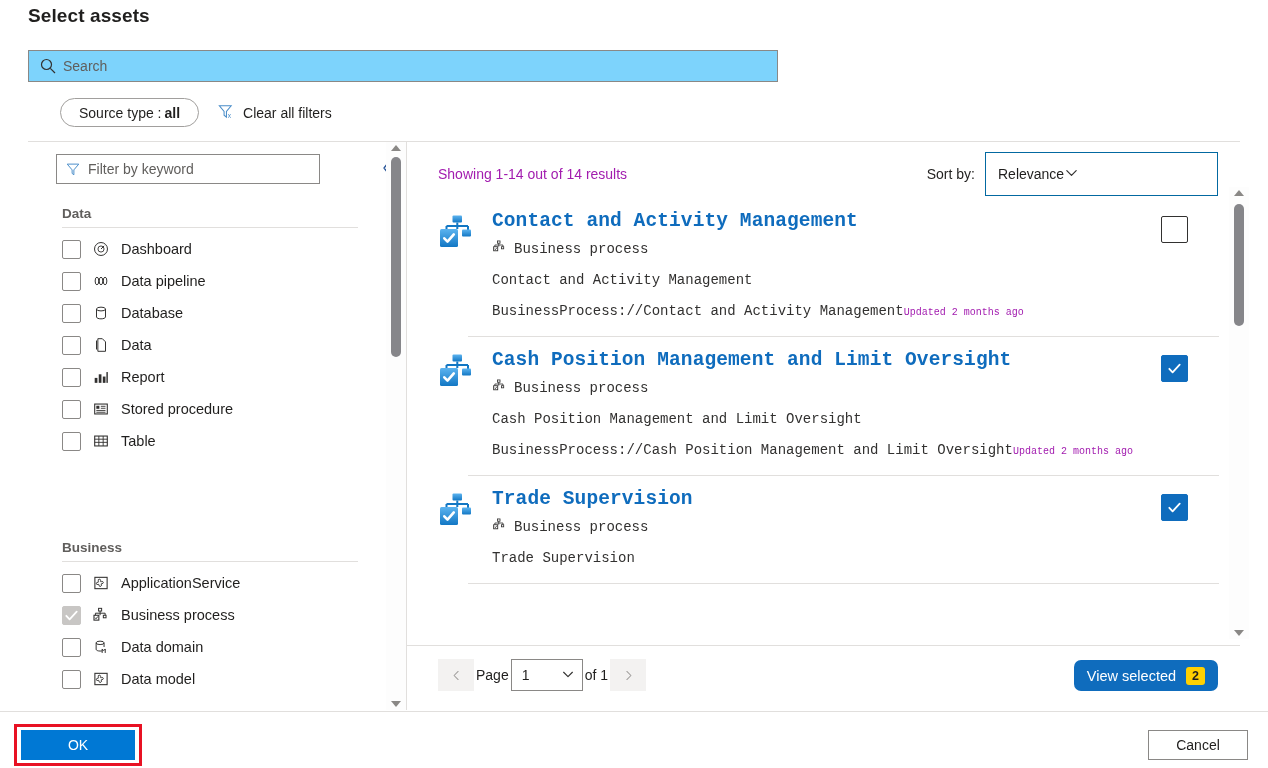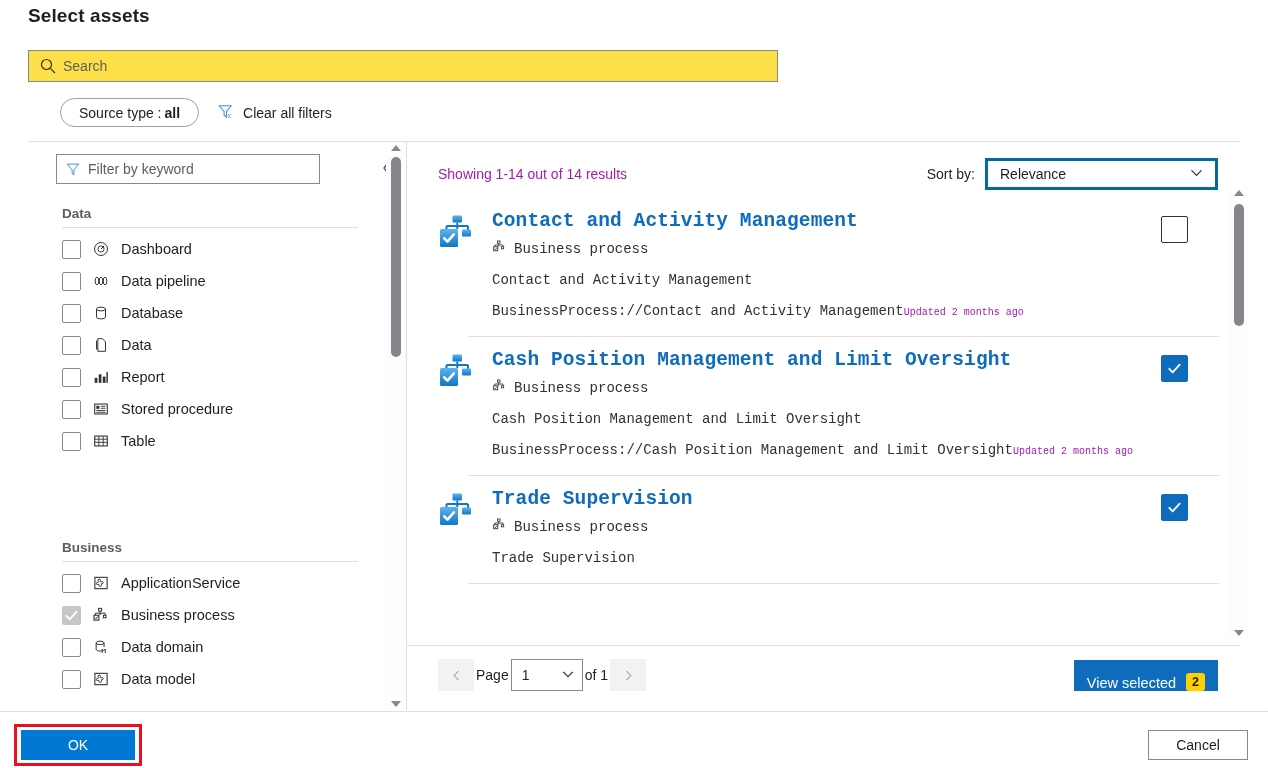--- a/index.html
+++ b/index.html
@@ -17,21 +17,21 @@
   .page-title {
     position: absolute; left: 28px; top: 5px;
     font-size: 19px; font-weight: 600; color: #201f1e;
     letter-spacing: .1px;
   }
 
   
   .search-box {
     position: absolute; left: 28px; top: 50px;
     width: 750px; height: 32px;
-    border: 1px solid #8a8886; background: #fde047;
+    border: 1px solid #8a8886; background: #7dd3fc;
     display: flex; align-items: center; padding: 0 8px;
   }
   .search-box .mag { width: 18px; height: 18px; margin: 0 6px 0 2px; flex: none; }
   .search-input {
     border: none; outline: none; background: transparent;
     font-family: "Liberation Sans", sans-serif; font-size: 14px;
     color: #605e5c; width: 100%; padding: 0;
   }
   .search-input::placeholder { color: #605e5c; opacity: 1; }
 
@@ -118,22 +118,22 @@
   
   .right-panel { position:absolute; left:407px; top:142px; width:833px; height:568px; }
   .res-header {
     position:absolute; left:31px; top:16px; right:22px; height:32px;
     display:flex; align-items:center; justify-content:space-between;
   }
   .showing { font-size:14px; color:#a21caf; }
   .sortwrap { display:flex; align-items:center; gap:10px; }
   .sortlabel { font-size:14px; color:#201f1e; }
   .sortbox {
-    width:233px; height:32px; border:3px solid #0369a1; background:#fff;
-    display:flex; align-items:center; justify-content:space-between;
+    width:233px; height:44px; border:1px solid #0369a1; background:#fff;
+    display:flex; align-items:center; justify-content:flex-start;
     padding:0 11px 0 12px; font-size:14px; color:#201f1e; cursor:pointer;
   }
 
   .res-list {
     position:absolute; left:31px; top:56px; width:781px; height:580px;
     overflow:hidden;
   }
   .res-item { position:relative; padding: 10px 0 0 0; font-family: Liberation Mono, monospace; }
   .res-ico { position:absolute; left:0; top:16px; width:36px; height:36px; }
   .res-title {
@@ -179,22 +179,22 @@
   }
   .pg-label { font-size:14px; color:#201f1e; }
   .pg-select {
     width:72px; height:32px; border:1px solid #8a8886; background:#fff;
     display:flex; align-items:center; justify-content:space-between;
     padding:0 7px 0 10px; font-size:14px; color:#201f1e; cursor:pointer;
   }
   .view-sel {
     position:absolute; right:50px; top:660px;
     height:31px; background:#0f6cbd; color:#fff;
-    display:flex; align-items:flex-end; gap:10px;
-    padding:0 13px; font-size:14.5px; cursor:pointer;
+    display:flex; align-items:center; gap:10px;
+    padding:0 13px; font-size:14.5px; cursor:pointer;border-radius:7px;
   }
   .badge {
     background:#ffd000; color:#201f1e; font-weight:700; font-size:12.5px;
     border-radius:3px; padding:1px 6px; line-height:16px;
   }
 
   
   .bottom-divider { position:absolute; left:0; top:711px; width:1268px; height:1px; background:#e1dfdd; }
   .ok-btn {
     position:absolute; left:21px; top:730px;

